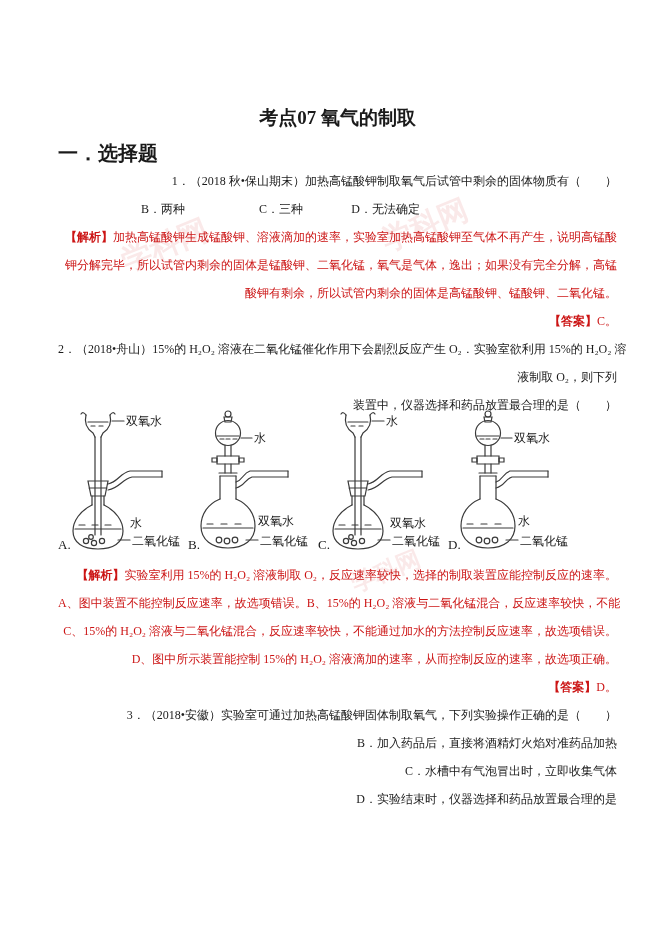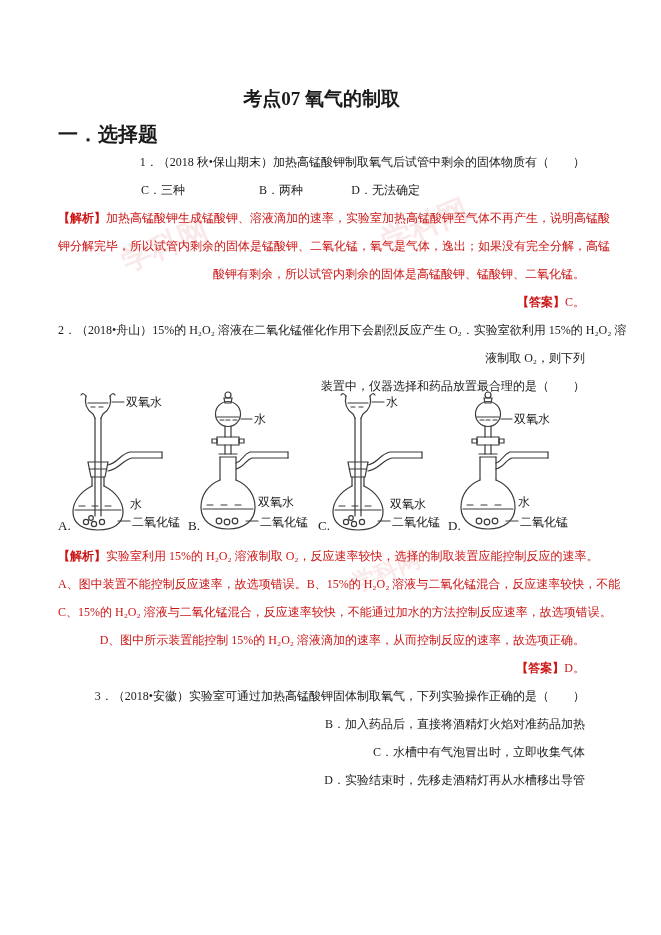--- a/index.html
+++ b/index.html
@@ -1,20 +1,20 @@
 <!DOCTYPE html>
 <html><head>
 <meta charset="utf-8">
 <style>
   html,body{margin:0;padding:0;}
   body{
     width:661px;height:935px;background:#ffffff;position:relative;overflow:hidden;
     font-family:"Liberation Serif","DejaVu Serif",serif;color:#1a1a1a;
   }
-  .content{position:absolute;inset:0;padding:84px 76px 0 58px;box-sizing:border-box;}
+  .content{position:absolute;inset:0;padding:84px 44px 0 58px;box-sizing:border-box;margin-top:19px;}
   .title{font-size:19px;font-weight:bold;text-align:center;height:30px;line-height:30px;margin:0 0 6px 0;}
   .section{font-size:20px;font-weight:bold;height:28px;line-height:28px;}
   .line{height:28px;line-height:28px;font-size:12px;white-space:nowrap;text-align:right;}
   .red{color:#cc1515;}
   .b{font-weight:bold;}
   .optrow{display:flex;}
   .optrow span:nth-child(1){width:127px;}
   .optrow span:nth-child(2){width:118px;}
   .optrow span:nth-child(3){width:117px;}
   .diagrams{display:flex;height:146px;margin:-10px 0 6px 0;}
@@ -35,22 +35,22 @@
 
 <div class="content">
 
   <div class="title">考点07 氧气的制取</div>
 
   <div class="section">一．选择题</div>
 
   <div class="line">1．（2018 秋•保山期末）加热高锰酸钾制取氧气后试管中剩余的固体物质有（　　）</div>
 
   <div class="line optrow">
+    <span>B．两种</span>
     <span>C．三种</span>
-    <span>B．两种</span>
     <span>D．无法确定</span>
   </div>
 
   <div class="line red">
     <span class="b">【解析】</span><span>加热高锰酸钾生成锰酸钾、溶液滴加的速率，实验室加热高锰酸钾至气体不再产生，说明高锰酸</span>
   </div>
   <div class="line red">钾分解完毕，所以试管内剩余的固体是锰酸钾、二氧化锰，氧气是气体，逸出；如果没有完全分解，高锰</div>
   <div class="line red">酸钾有剩余，所以试管内剩余的固体是高锰酸钾、锰酸钾、二氧化锰。</div>
 
   <div class="line red">
@@ -194,15 +194,15 @@
   <div class="line red">C、15%的 H₂O₂ 溶液与二氧化锰混合，反应速率较快，不能通过加水的方法控制反应速率，故选项错误。</div>
   <div class="line red">D、图中所示装置能控制 15%的 H₂O₂ 溶液滴加的速率，从而控制反应的速率，故选项正确。</div>
 
   <div class="line red">
     <span class="b">【答案】</span><span>D。</span>
   </div>
 
   <div class="line">3．（2018•安徽）实验室可通过加热高锰酸钾固体制取氧气，下列实验操作正确的是（　　）</div>
   <div class="line">B．加入药品后，直接将酒精灯火焰对准药品加热</div>
   <div class="line">C．水槽中有气泡冒出时，立即收集气体</div>
-  <div class="line">D．实验结束时，先移走酒精灯再从水槽移出导管</div>
+  <div class="line">D．实验结束时，仪器选择和药品放置最合理的是</div>
 
 </div>
 
 </body></html>

